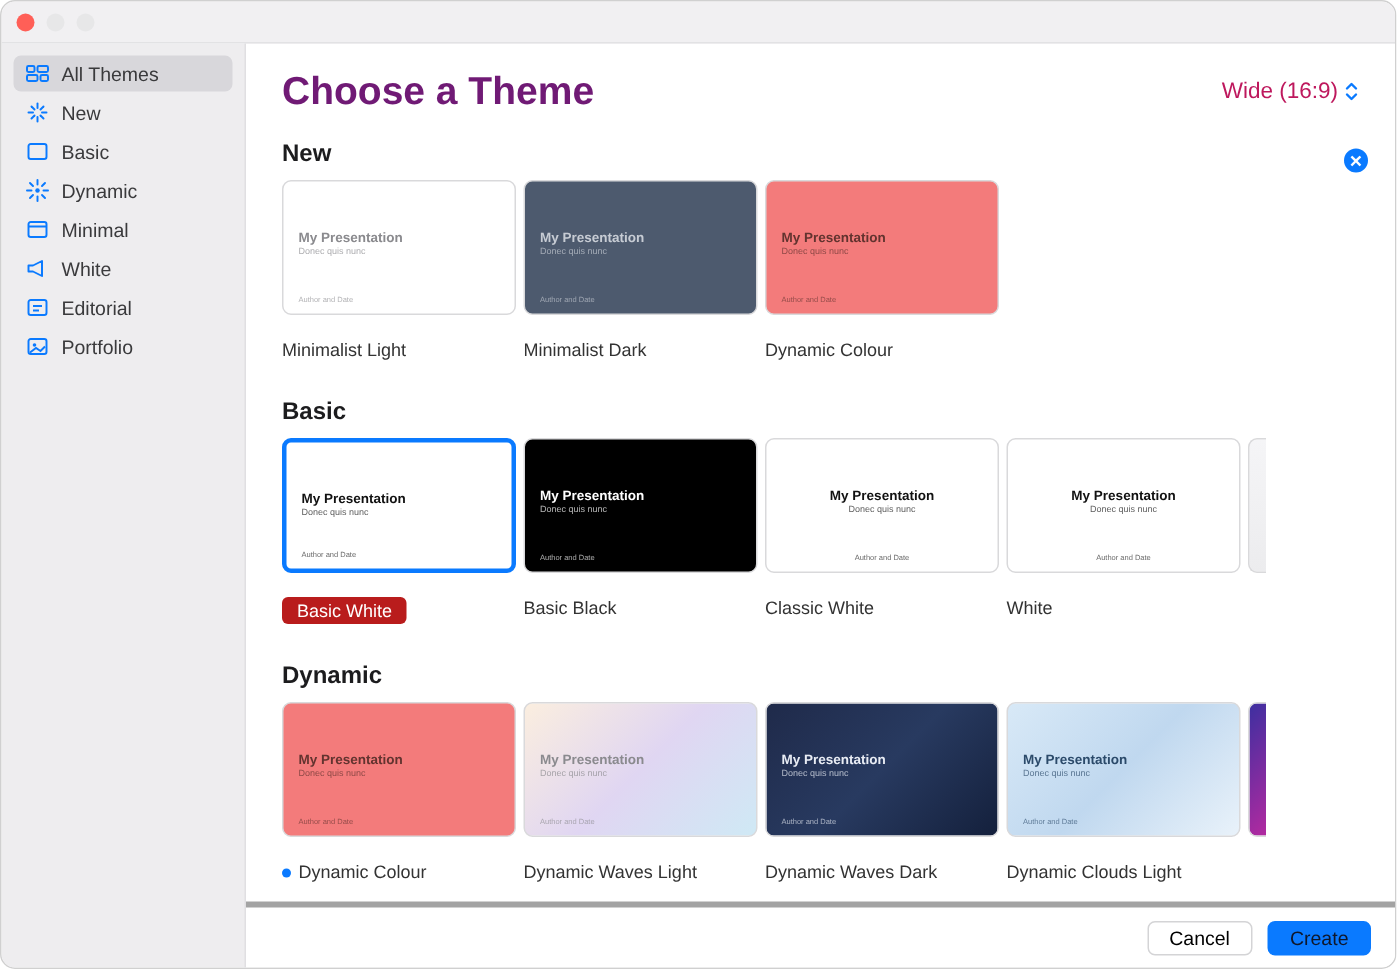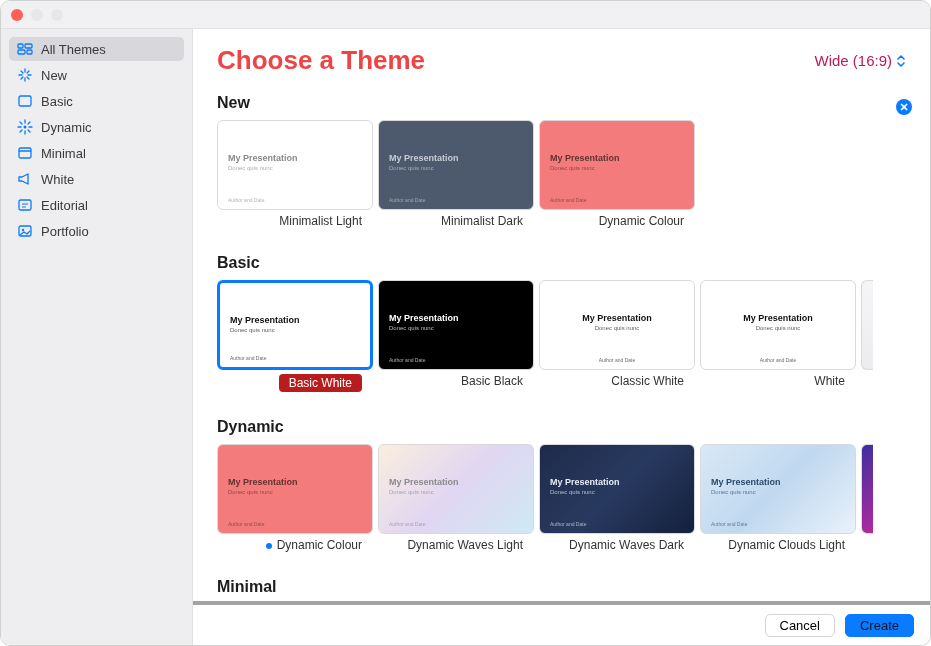--- a/index.html
+++ b/index.html
@@ -38,21 +38,21 @@
 }
 .tl-close { background: #ff5f57; }
 .tl-min { background: #e7e7e8; }
 .tl-max { background: #e7e7e8; }
 .body {
   display: flex;
   flex: 1;
   min-height: 0;
 }
 .sidebar {
-  width: 192px;
+  width: 163px;
   background: #eeedef;
   border-right: 1px solid #e0dfe2;
   padding: 8px 8px;
   overflow-y: auto;
 }
 .side-item {
   display: flex;
   align-items: center;
   gap: 8px;
   padding: 4px 8px;
@@ -78,21 +78,21 @@
 }
 .header {
   display: flex;
   align-items: center;
   justify-content: space-between;
   padding: 16px 24px 6px 24px;
 }
 .header h1 {
   font-size: 26px;
   font-weight: 700;
-  color: #ef4444;
+  color: #701a75;
 }
 .aspect {
   color: #be185d;
   font-size: 15px;
   display: flex;
   align-items: center;
   gap: 4px;
   cursor: default;
 }
 .aspect svg { width: 10px; height: 14px; }
@@ -160,24 +160,24 @@
 .thumb-auth {
   position: absolute;
   left: 10px; bottom: 6px;
   font-size: 5px;
   opacity: 0.65;
 }
 .thumb.centered .thumb-title { left: 0; right: 0; text-align: center; }
 .thumb.centered .thumb-sub { left: 0; right: 0; text-align: center; }
 .thumb.centered .thumb-auth { left: 0; right: 0; text-align: center; }
 .caption {
-  text-align: right;
+  text-align: left;
   font-size: 12px;
   color: #333;
-  margin-top: 4px;
+  margin-top: 16px;
 }
 .caption-pill {
   display: inline-block;
   background: #b91c1c;
   color: #fff;
   padding: 2px 10px;
   border-radius: 4px;
   font-size: 12px;
 }
 .dot {

